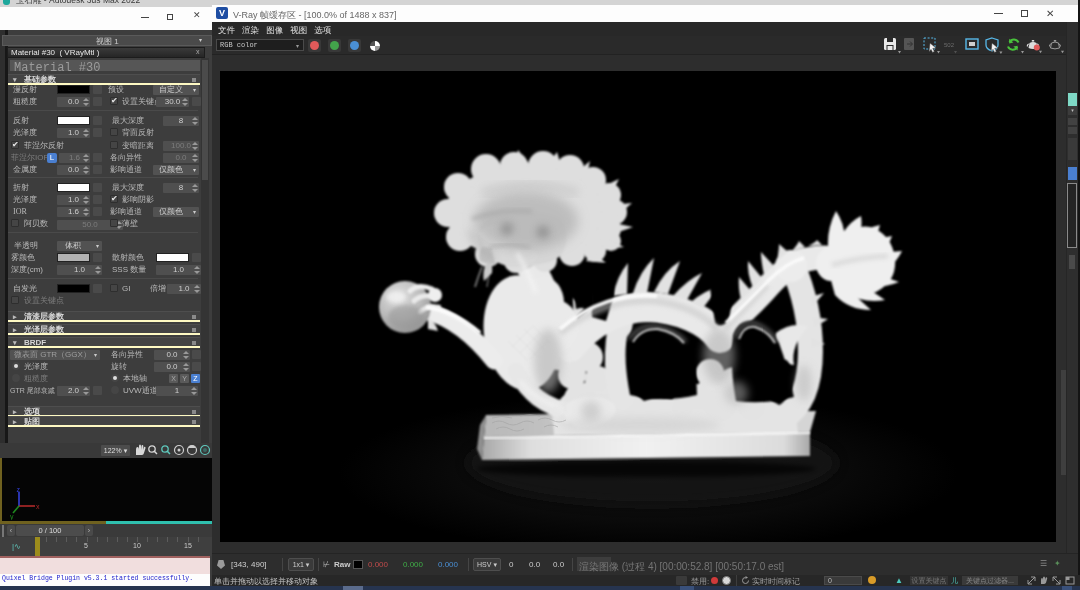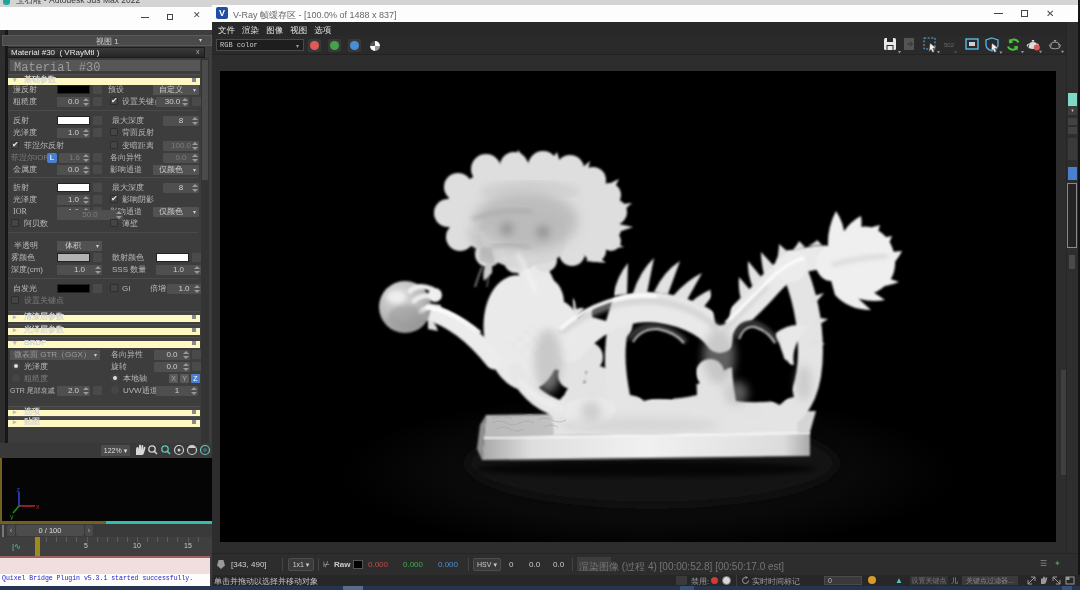--- a/index.html
+++ b/index.html
@@ -9,21 +9,21 @@
 .lbl{position:absolute;color:#b9b9b9;font-size:8px;line-height:10px;white-space:nowrap}
 .fld{position:absolute;background:#4f4f4f;height:10px;border-radius:1px;color:#cfcfcf;font-size:8px;line-height:10px;text-align:center}
 .fld .sp{position:absolute;right:1px;top:0;width:6px;height:10px}
 .fld .sp::before{content:"";position:absolute;top:1px;right:0;border-left:3px solid transparent;border-right:3px solid transparent;border-bottom:3.5px solid #999}
 .fld .sp::after{content:"";position:absolute;bottom:1px;right:0;border-left:3px solid transparent;border-right:3px solid transparent;border-top:3.5px solid #999}
 .mapb{position:absolute;width:9px;height:9px;background:#4a4a4a;border-radius:1px}
 .cb{position:absolute;width:8px;height:8px;background:#454545;border:1px solid #2e2e2e;border-radius:1px}
 .cb.on::after{content:"✔";position:absolute;left:0px;top:-2px;color:#e8e8e8;font-size:8px}
 .rad{position:absolute;width:8px;height:8px;background:#454545;border-radius:50%}
 .rad.on::after{content:"";position:absolute;left:2px;top:2px;width:4px;height:4px;border-radius:50%;background:#ddd}
-.hdr{position:absolute;left:8px;width:192px;height:11px;background:#434343;border-top:1px solid #4e4e4e;border-bottom:7px solid #fef9c3;color:#d6d6d6;font-weight:bold;font-size:8px;line-height:10px}
+.hdr{position:absolute;left:8px;width:192px;height:11px;background:#434343;border-top:1px solid #4e4e4e;border-bottom:2px solid #fef9c3;color:#d6d6d6;font-weight:bold;font-size:8px;line-height:10px}
 .hdr .ar{position:absolute;left:5px;top:0;color:#bbb;font-size:7px}
 .hdr .tx{position:absolute;left:16px;top:0}
 .hdr .sq{position:absolute;right:4px;top:3px;width:4px;height:4px;background:#8a8a8a}
 .sep{position:absolute;left:8px;width:190px;height:1px;background:#2f2f2f;border-bottom:1px solid #4a4a4a}
 .swatch{position:absolute;height:9px;border:1px solid #222}
 .drop{position:absolute;background:#525252;height:10px;border-radius:1px;color:#cfcfcf;font-size:8px;line-height:10px}
 .drop::after{content:"▾";position:absolute;right:3px;top:0;font-size:6px;color:#ccc;line-height:10px}
 .gray{color:#7d7d7d !important}
 </style>
 </head>
@@ -127,21 +127,21 @@
   <div class="lbl" style="left:122px;top:165px">影响阴影</div>
 
   <div class="lbl" style="left:13px;top:177px;font-family:Liberation Serif, serif">IOR</div>
   <div class="fld" style="left:57px;top:177px;width:33px">1.6<span class="sp"></span></div>
   <div class="mapb" style="left:93px;top:177px"></div>
   <div class="lbl" style="left:110px;top:177px">影响通道</div>
   <div class="drop" style="left:153px;top:177px;width:46px;padding-left:6px">仅颜色</div>
 
   <div class="cb" style="left:11px;top:189px"></div>
   <div class="lbl" style="left:24px;top:189px">阿贝数</div>
-  <div class="fld gray" style="left:57px;top:180px;width:66px">50.0<span class="sp"></span></div>
+  <div class="fld gray" style="left:57px;top:190px;width:66px">50.0<span class="sp"></span></div>
   <div class="cb" style="left:110px;top:189px"></div>
   <div class="lbl" style="left:122px;top:189px">薄壁</div>
 
   <div class="sep" style="top:202px"></div>
 
   <div class="lbl" style="left:14px;top:211px">半透明</div>
   <div class="drop" style="left:57px;top:211px;width:45px;padding-left:8px">体积</div>
 
   <div class="lbl" style="left:11px;top:223px">雾颜色</div>
   <div class="swatch" style="left:57px;top:223px;width:33px;background:#b2b2b2"></div>

